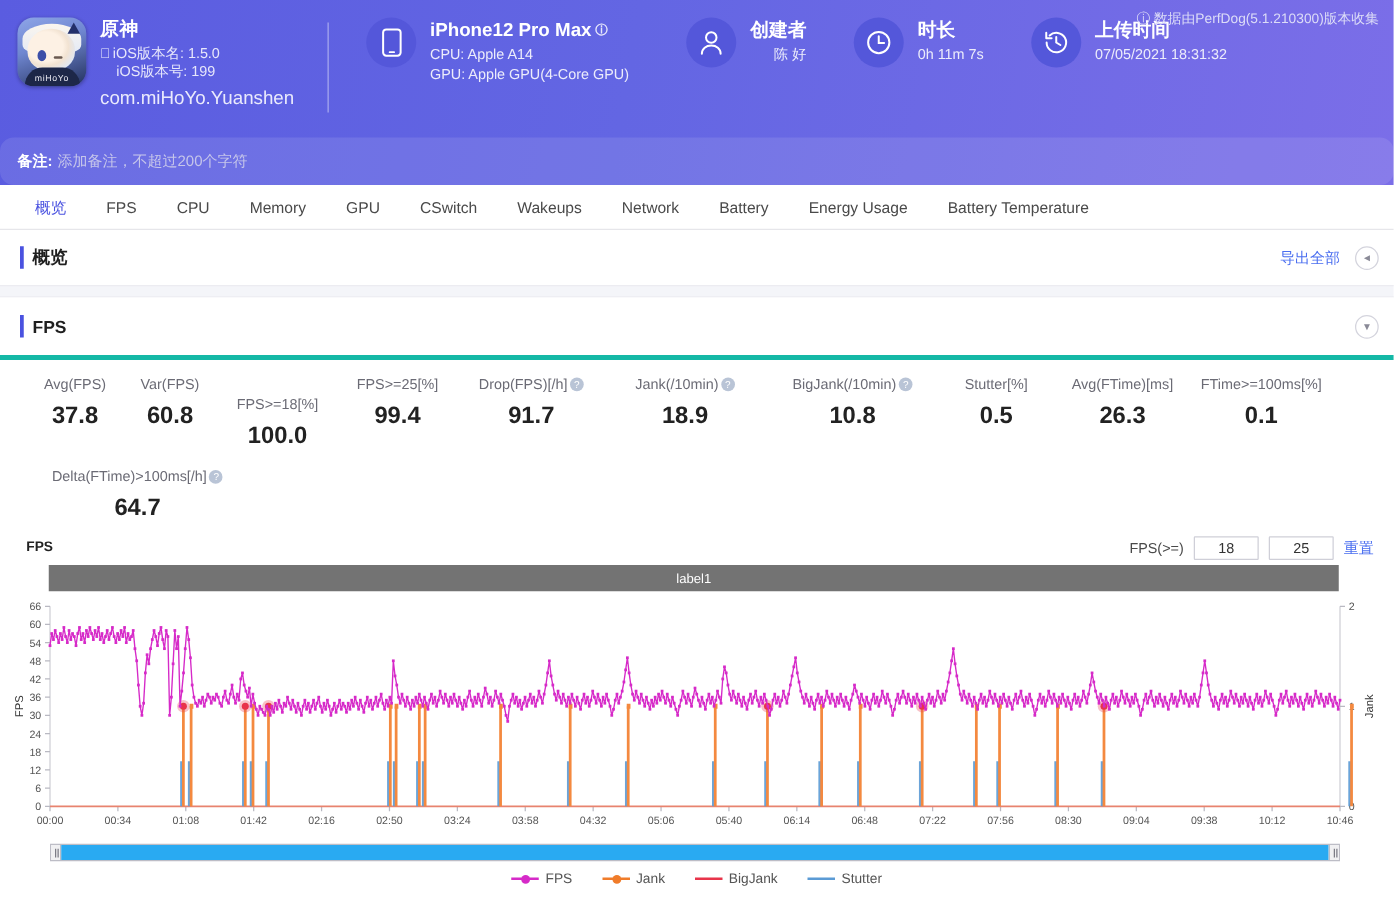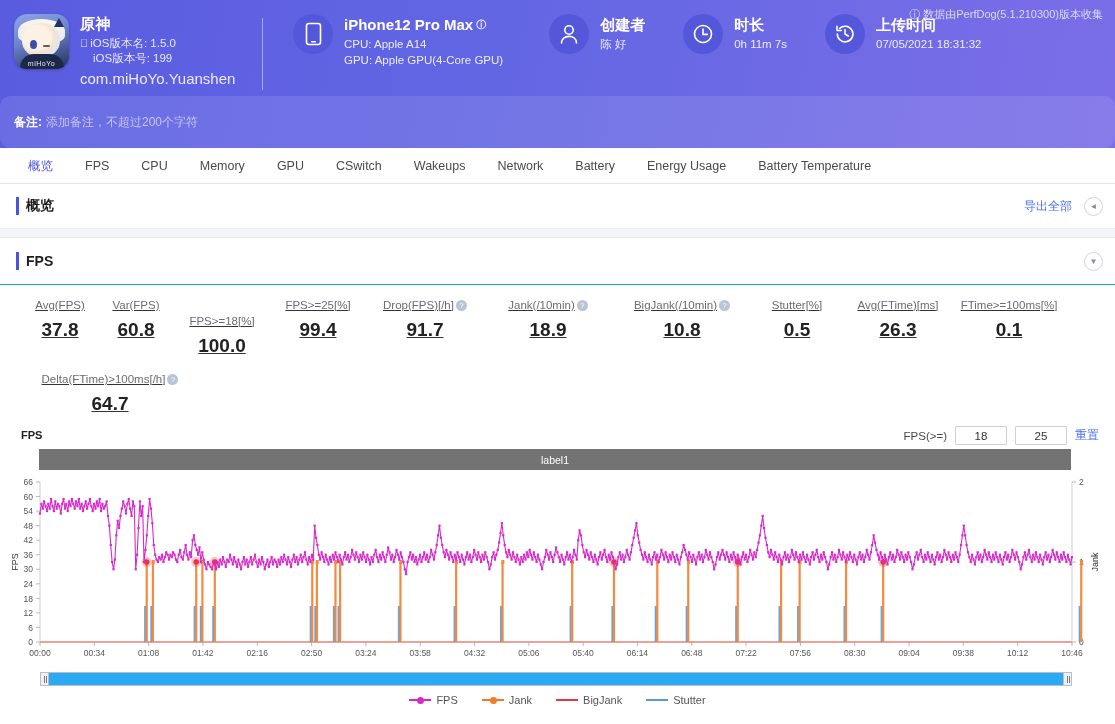--- a/index.html
+++ b/index.html
@@ -76,30 +76,30 @@
     width:40px;height:40px;border-radius:50%;
     background:#5457da;
     display:flex;align-items:center;justify-content:center;flex:0 0 auto;
   }
   .hdr-text { margin-left:11px; line-height:1.45; }
   .hdr-title { font-size:15px; font-weight:bold; white-space:nowrap; }
   .hdr-title .info { font-size:10px; opacity:.85; margin-left:3px; vertical-align:2px;}
   .hdr-sub { font-size:11.5px; color:#ececfb; white-space:nowrap; }
 
   .hdr-device { margin-left:30px; }
-  .hdr-creator { margin-left:46px; }
+  .hdr-creator { margin-left:46px;text-align:right; }
   .hdr-duration { margin-left:38px; }
   .hdr-upload { margin-left:38px; }
 
   .collect-note {
     position:absolute; right:12px; top:7px;
     font-size:11px; color:#dcdcf7; white-space:nowrap;
   }
   .note-bar {
-    position:absolute; left:0; bottom:0; width:1115px; height:52px;
+    position:absolute; left:0; bottom:0; width:1115px; height:38px;
     background:rgba(255,255,255,.10);
     display:flex; align-items:center; padding-left:14px;
     font-size:12px;
     border-radius:11px;
   }
   .note-label { font-weight:bold; color:#fff; margin-right:4px; }
   .note-ph { color:#c6c6ea; }
 
   
   .tabbar {
@@ -129,21 +129,21 @@
   .link { color:#4a6ef0; font-size:12px; cursor:pointer; }
   .round-btn {
     width:19px;height:19px;border-radius:50%;
     border:1px solid #d4d4dd;background:#fff;
     display:flex;align-items:center;justify-content:center;
     color:#8a8a97; font-size:8px; cursor:pointer;
   }
   .sep-band { height:10px; background:#f4f5f9; border-top:1px solid #ececf1; border-bottom:1px solid #ececf1;}
 
   
-  .metrics-wrap { border-top:1px solid #14b8a6; padding:14px 0 4px 0;text-decoration:underline; }
+  .metrics-wrap { border-top:4px solid #14b8a6; padding:14px 0 4px 0; }
   .metric-row { display:flex; padding-left:22px; }
   .metric {
     text-align:center; min-width:0;
   }
   .metric-label {
     font-size:11.5px; color:#6b6b75; white-space:nowrap;
   }
   .metric-label .q {
     display:inline-block; width:11px;height:11px;border-radius:50%;
     background:#b9c4d6; color:#fff; font-size:8px; line-height:11px;

